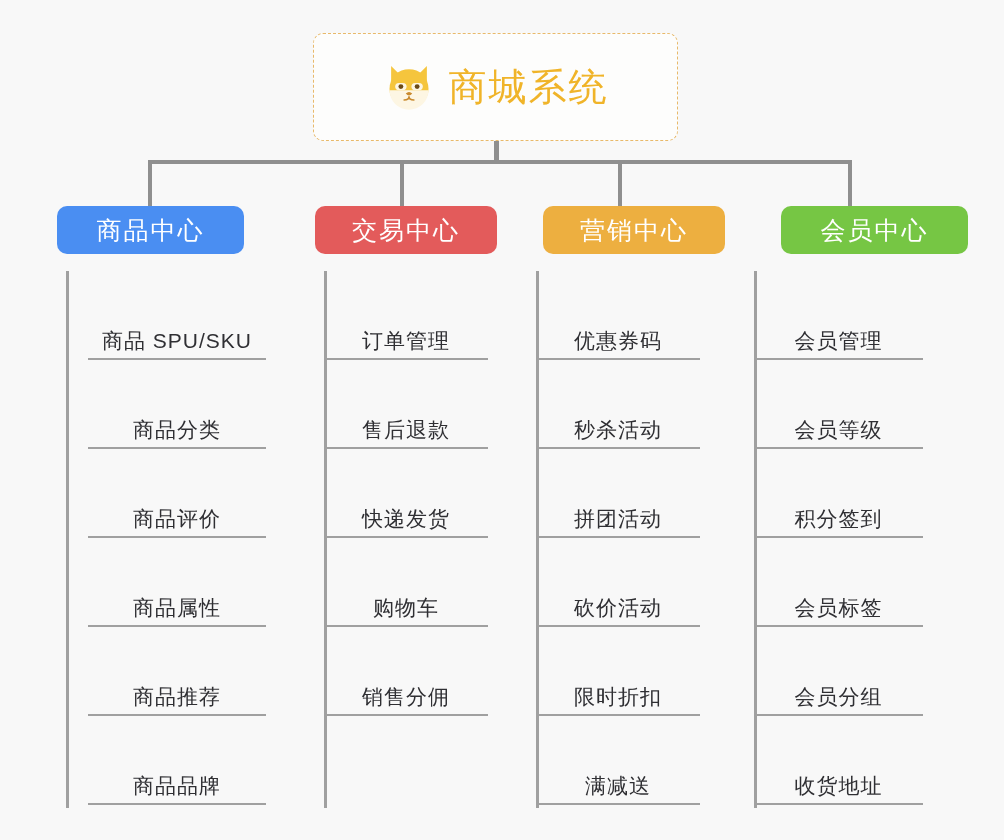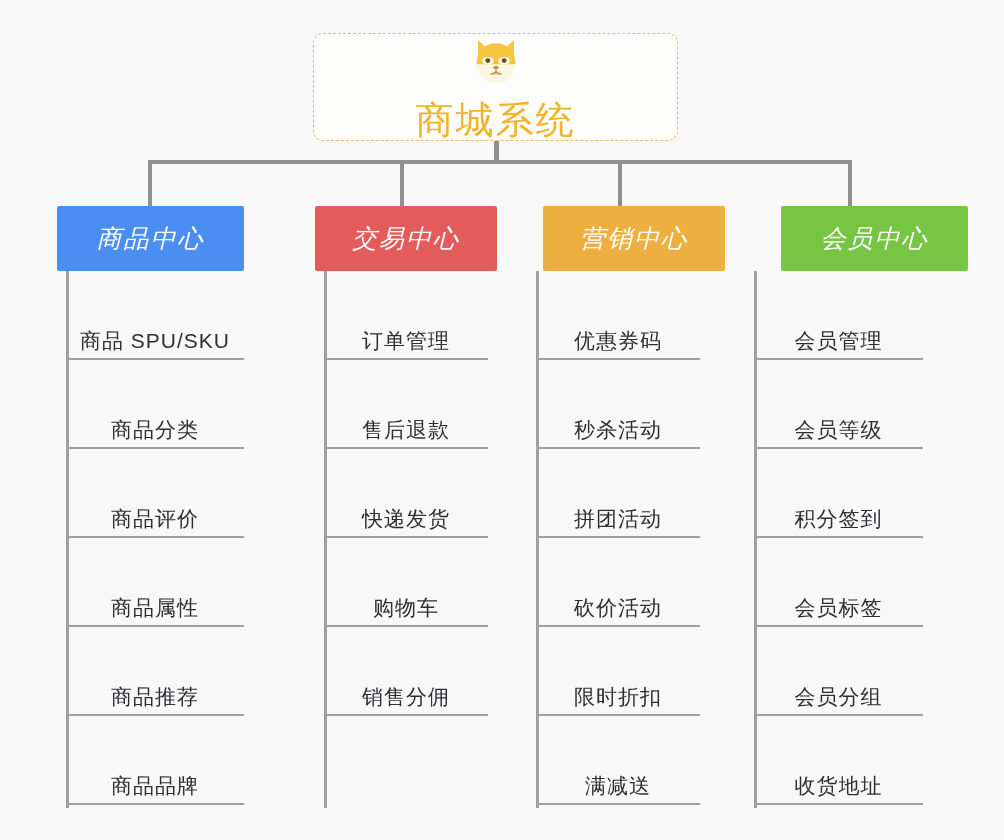--- a/index.html
+++ b/index.html
@@ -27,21 +27,20 @@
     width: 365px;
     height: 108px;
     box-sizing: border-box;
     background: #fdfdfc;
     border: 1px dashed #e8b96a;
     border-radius: 10px;
     display: flex;
     align-items: center;
     justify-content: center;
     gap: 14px;
-    flex-direction: column;
   }
   .root-title {
     font-size: 38px;
     color: #f0b429;
     letter-spacing: 2px;
     line-height: 1;
     white-space: nowrap;
   }
   .dog-icon {
     width: 52px;
@@ -58,30 +57,29 @@
   .conn-v { width: 4px; }
   .conn-h { height: 4px; }
 
   
   .column {
     position: absolute;
     top: 206px;
   }
   .cat-box {
     box-sizing: border-box;
-    height: 65px;
-    border-radius: 2px;
+    height: 48px;
+    border-radius: 10px;
     display: flex;
     align-items: center;
     justify-content: center;
     color: #ffffff;
     font-size: 25px;
     letter-spacing: 2px;
     white-space: nowrap;
-    font-style: italic;
   }
 
   
   .trunk {
     position: absolute;
     left: 9px;
     top: 65px;
     width: 3px;
     background: #a0a0a0;
   }
@@ -135,21 +133,21 @@
   <div class="conn conn-h" style="left: 150px; top: 160px; width: 702px; height: 4px; background: rgb(143, 143, 143);"></div>
 
   <div class="conn conn-v" style="left: 148px; top: 160px; height: 46px; background: rgb(143, 143, 143);"></div>
   <div class="conn conn-v" style="left: 400px; top: 160px; height: 46px; background: rgb(143, 143, 143);"></div>
   <div class="conn conn-v" style="left: 618px; top: 160px; height: 46px; background: rgb(143, 143, 143);"></div>
   <div class="conn conn-v" style="left: 848px; top: 160px; height: 46px; background: rgb(143, 143, 143);"></div>
 
   <div class="column" style="left:57px; width:187px;">
     <div class="cat-box" style="width: 187px; background: rgb(74, 142, 242);">商品中心</div>
     <div class="trunk" style="height:537px;"></div>
-    <div class="leaf-list" style="width:178px;">
+    <div class="leaf-list" style="width:178px;margin-left:22px;">
       <div class="leaf">
           <span class="leaf-label">商品 SPU/SKU</span>
         </div>
       <div class="leaf">
           <span class="leaf-label">商品分类</span>
         </div>
       <div class="leaf">
           <span class="leaf-label">商品评价</span>
         </div>
       <div class="leaf">

